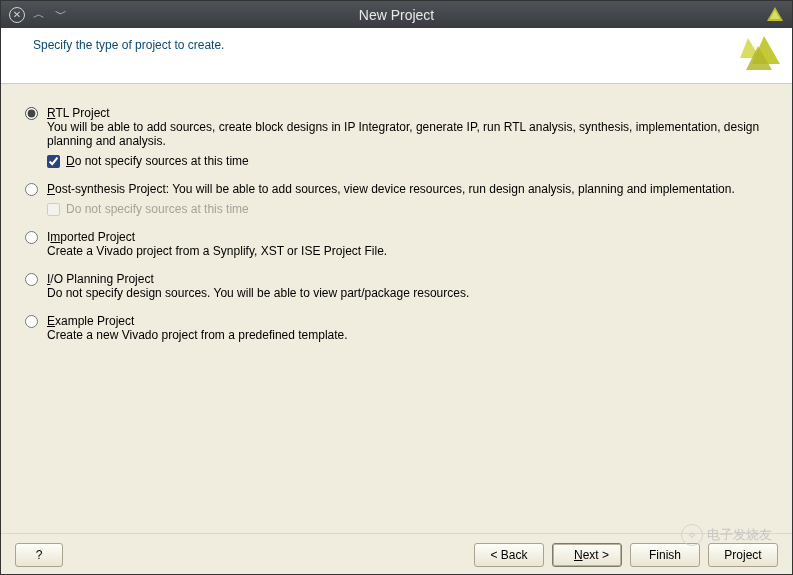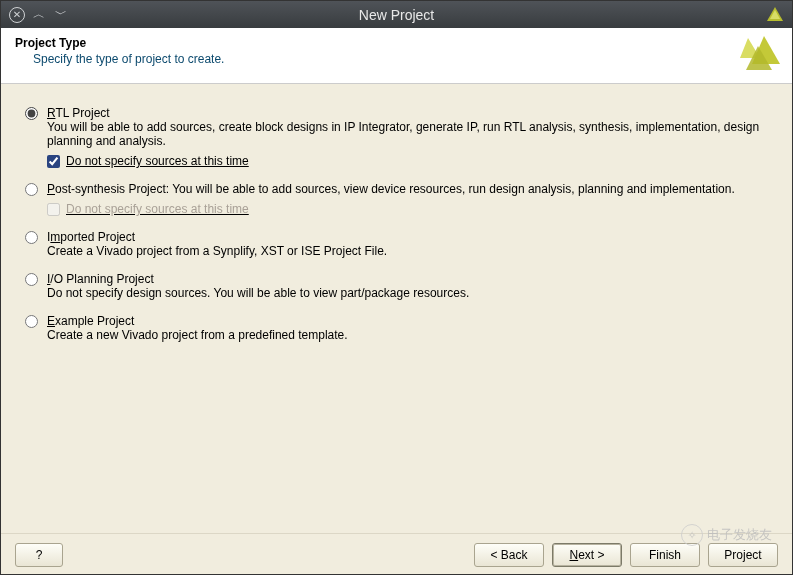--- a/index.html
+++ b/index.html
@@ -85,21 +85,20 @@
     accent-color: #444;
   }
   .opt-body { flex: 1; color: #000; }
   .opt-title { font-size: 12px; }
   .mnem { text-decoration: underline; }
   .opt-desc { font-size: 12px; color: #000; }
   .sub-check {
     margin-top: 6px;
     display: flex;
     align-items: center;
-    text-decoration: underline;
   }
   .sub-check input[type=checkbox] {
     width: 13px; height: 13px;
     margin-right: 6px;
     accent-color: #2a4480;
   }
   .disabled-text { color: #a9a197; }
   .footer {
     height: 42px;
     background: #f1edde;
@@ -118,20 +117,21 @@
     font-size: 12px;
     font-family: inherit;
     padding: 0 12px;
     color: #000;
     cursor: pointer;
   }
   .btn.help { min-width: 48px; }
   .btn.default {
     border: 1px solid #7c7a68;
     box-shadow: 0 0 0 1px #b7b3a0 inset;
+    text-align: right;
   }
   .spacer { flex: 1; }
   .watermark {
     position: absolute;
     right: 20px;
     bottom: 28px;
     color: #bbb;
     font-size: 13px;
     pointer-events: none;
     opacity: 0.8;
@@ -161,21 +161,20 @@
   <div class="titlebar-title">New Project</div>
   <div class="titlebar-logo">
     <svg width="18" height="18" viewBox="0 0 18 18">
         <polygon points="9,1 17,15 1,15" fill="#b7bd2f"></polygon>
         <polygon points="9,4 14,13 4,13" fill="#d8dd66"></polygon>
       </svg>
   </div>
 </div>
 
 <div class="header-banner">
-  <div class="header-title">Project Type</div>
   <div class="header-subtitle">Specify the type of project to create.</div>
   <div class="header-logo">
     <svg width="44" height="44" viewBox="0 0 44 44">
       <polygon points="10,4 22,24 2,24" fill="#d9dd63"></polygon>
       <polygon points="26,2 42,30 14,30" fill="#c4c938"></polygon>
       <polygon points="20,12 34,36 8,36" fill="#b3b82c" opacity="0.85"></polygon>
     </svg>
   </div>
 </div>
 

